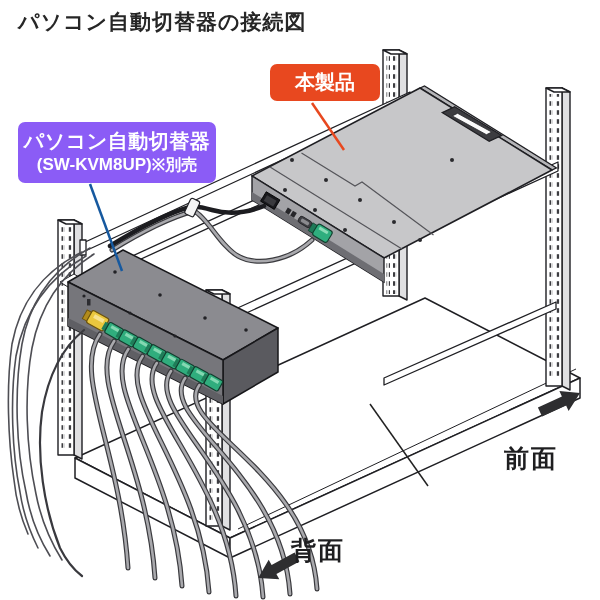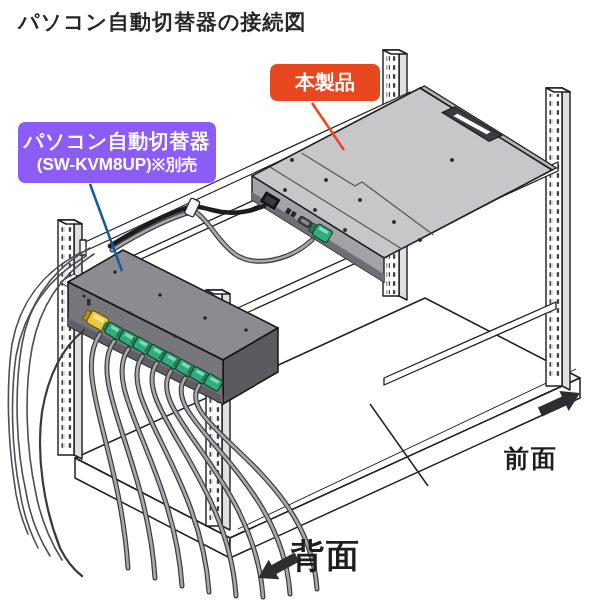--- a/index.html
+++ b/index.html
@@ -16,21 +16,21 @@
     position:absolute; color:#ffffff; font-weight:bold; text-align:center;
     border-radius:7px; line-height:1.25;
   }
   .callout-product { left:270px; top:64px; width:78px; padding:6px 16px; font-size:20px; background:#e8481f; }
   .callout-kvm     { left:18px;  top:122px; width:198px; padding:7px 0 8px; background:#8b5cf6; }
   .callout-kvm .l1 { font-size:20px; letter-spacing:0.5px; }
   .callout-kvm .l2 { font-size:17px; }
   .callout-kvm .note { font-size:16px; }
   .lbl { position:absolute; font-weight:bold; color:#1e1e20; white-space:nowrap; }
   .lbl-front { left:504px; top:406px; font-size:25px; letter-spacing:2px;margin-top:36px; }
-  .lbl-back  { left:291px; top:534px; font-size:33px; letter-spacing:2px; }
+  .lbl-back  { left:291px; top:534px; font-size:25px; letter-spacing:2px; }
   .lbl-rack  { left:396px; top:484px; font-size:19px; letter-spacing:1px; }
 </style>
 </head>
 <body>
 
 <div class="stage">
 
 <svg width="600" height="600" viewBox="0 0 600 600">
   <defs>
     <pattern id="holes" width="4" height="9" patternUnits="userSpaceOnUse">

